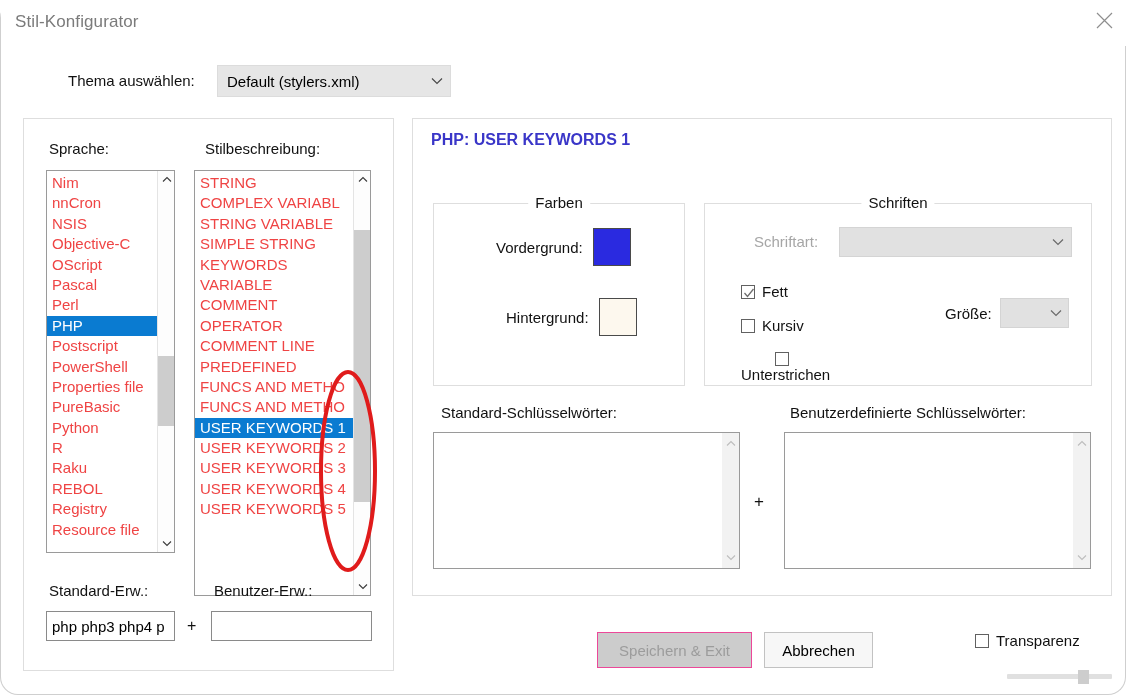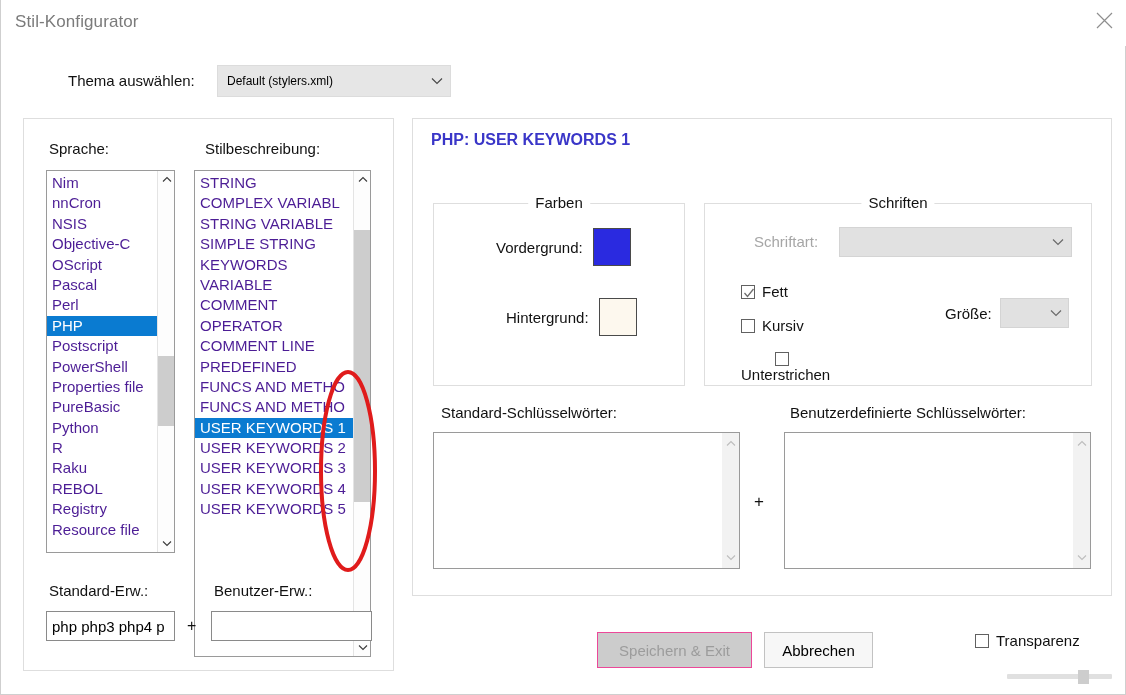--- a/index.html
+++ b/index.html
@@ -13,20 +13,21 @@
     position:relative;
   }
 
   
   #window {
     position:absolute; left:0; top:0; width:1126px; height:695px;
     background:#ffffff;
     border-left:1px solid #cfcfcf;
     border-right:1px solid #cfcfcf;
     border-bottom:1px solid #cfcfcf;
+    border-radius:18px;
   }
   #titlebar {
     position:absolute; left:0; top:0; width:1126px; height:46px;
     background:#ffffff;
   }
   #title-text {
     position:absolute; left:14px; top:12px;
     font-size:17px; color:#7b7b7b; letter-spacing:.1px;
   }
   #close-btn {
@@ -39,49 +40,49 @@
   
   #theme-label {
     position:absolute; left:67px; top:72px;
     font-size:15px; color:#111;
   }
   #theme-combo {
     position:absolute; left:216px; top:65px; width:234px; height:32px;
     background:#e6e6e6; border:1px solid #dcdcdc;
     display:flex; align-items:center; cursor:pointer;
   }
-  #theme-combo .val { font-size:12px; color:#000; padding-left:9px; flex:1; }
+  #theme-combo .val { font-size:15px; color:#000; padding-left:9px; flex:1; }
   #theme-combo .chev { width:26px; display:flex; align-items:center; justify-content:center; }
 
   
   #left-panel {
     position:absolute; left:22px; top:118px; width:371px; height:553px;
     border:1px solid #dedede; background:#fff;
   }
   #lbl-sprache {
     position:absolute; left:48px; top:140px; font-size:15px; color:#111;
   }
   #lbl-stil {
     position:absolute; left:204px; top:140px; font-size:15px; color:#111;
   }
 
   
   .listbox {
     position:absolute; background:#fff; border:1px solid #9a9a9a;
     overflow:hidden;
   }
   #lang-list { left:45px; top:170px; width:129px; height:383px; }
-  #style-list { left:193px; top:170px; width:177px; height:487px; }
+  #style-list { left:193px; top:170px; width:177px; height:426px; }
   .listbox .items {
     position:absolute; left:0; top:0; right:17px; bottom:0;
     padding:2px 0 0 0;
   }
   .litem {
     height:20.4px; line-height:20.4px;
-    font-size:15px; color:#4c1d95;
+    font-size:15px; color:#ef4444;
     padding-left:5px; white-space:nowrap; overflow:hidden;
     cursor:default;
   }
   .litem.sel { background:#0a7bd1; color:#fff; }
 
   
   .sb {
     position:absolute; right:0; top:0; width:17px; bottom:0;
     background:#fdfdfd; border-left:1px solid #e4e4e4;
   }

